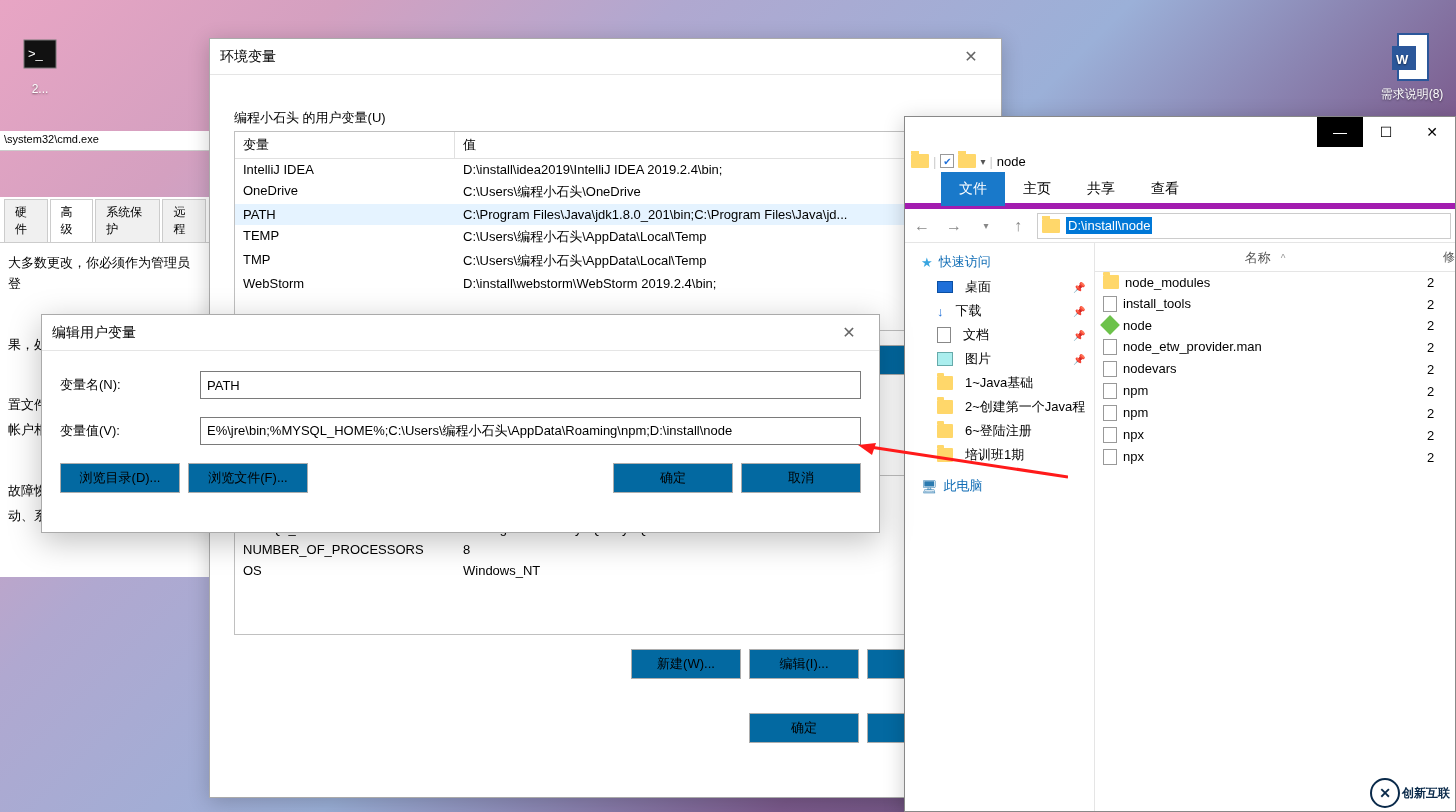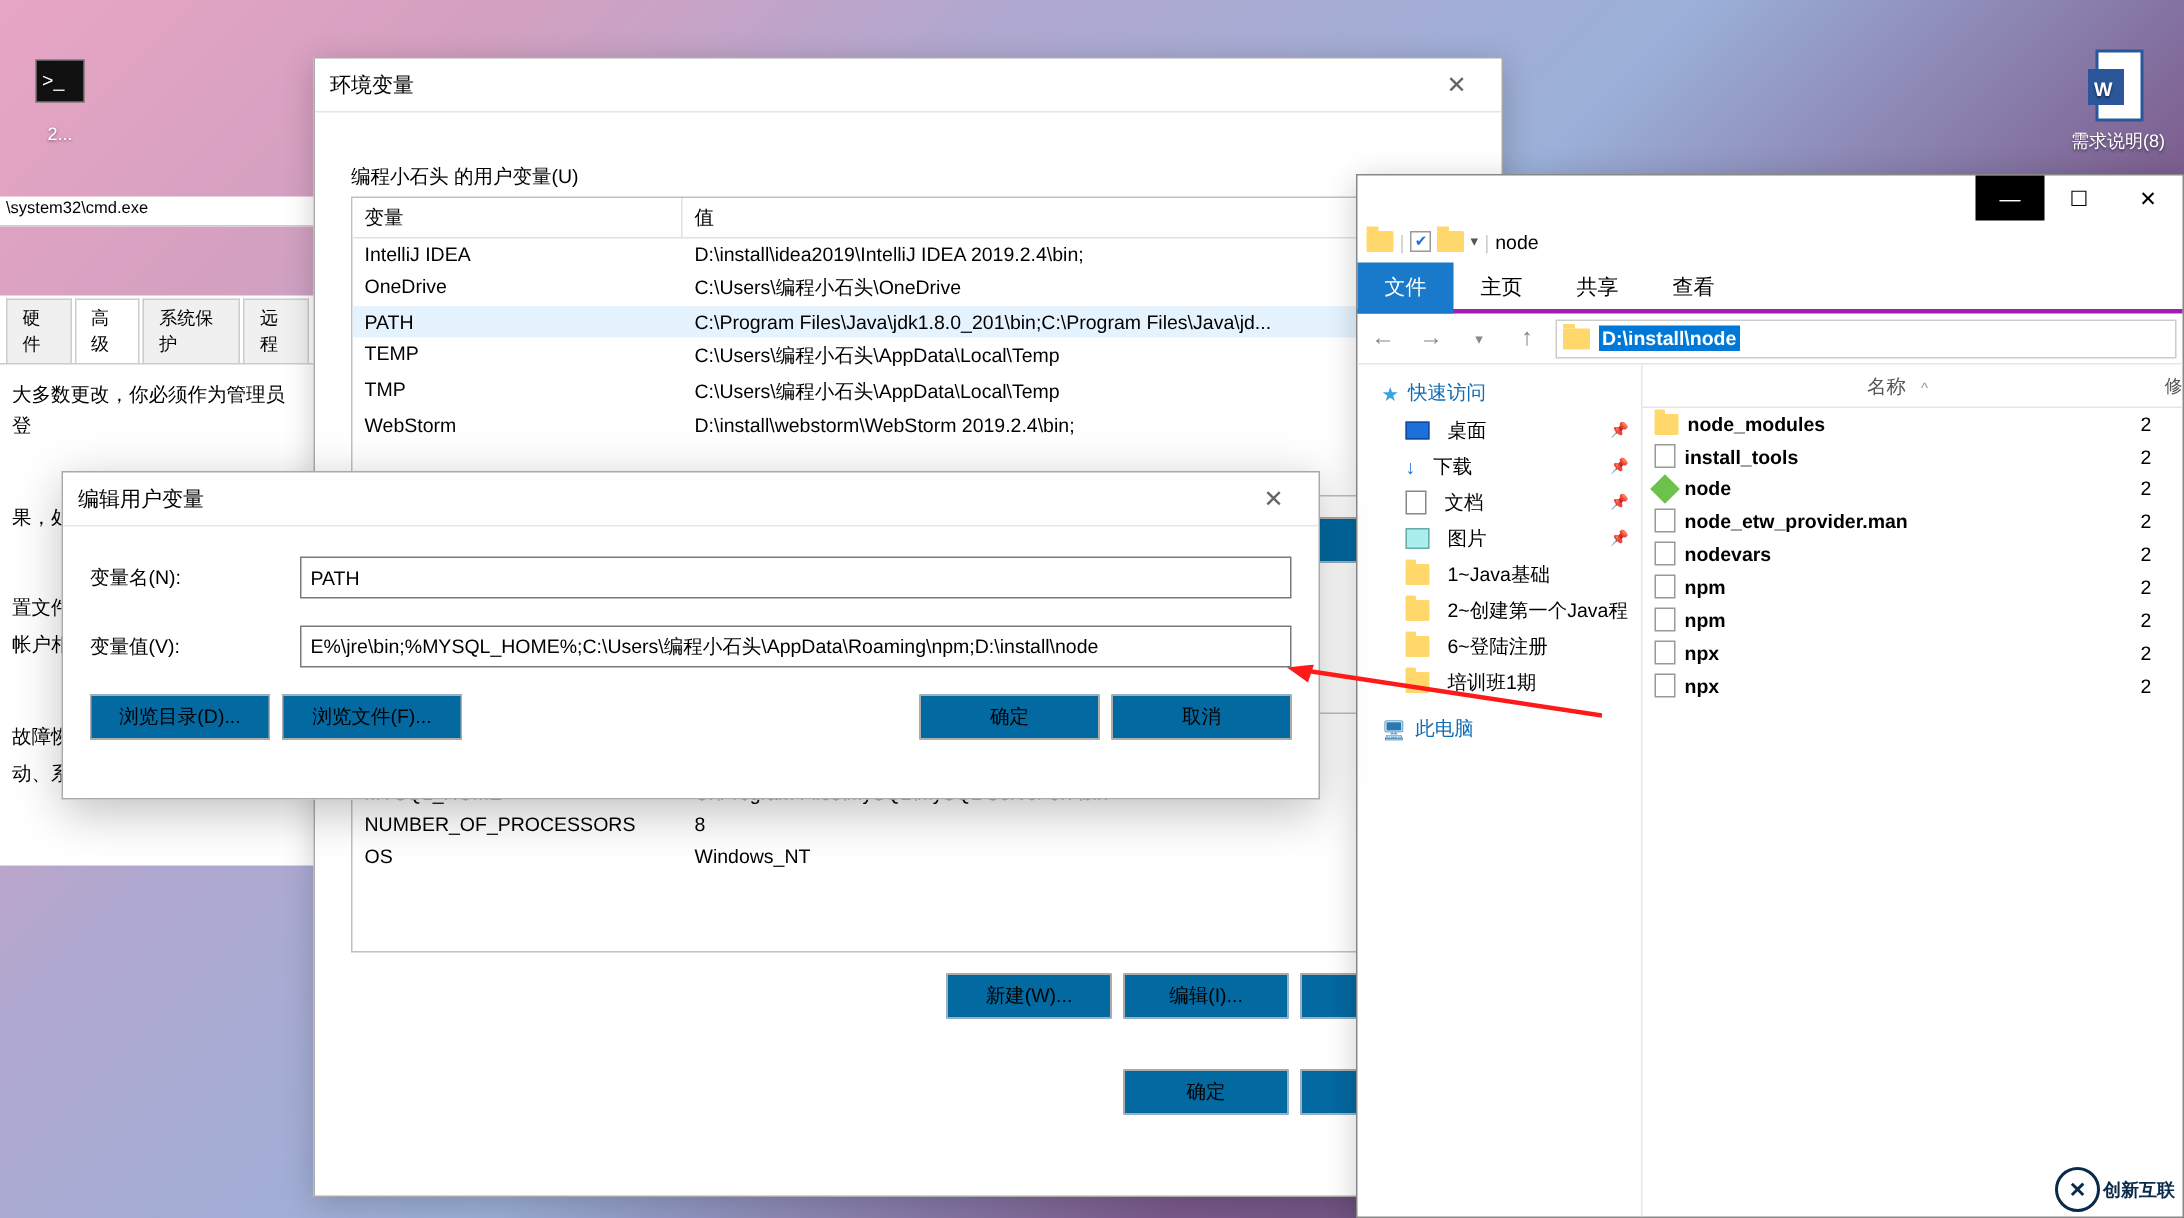--- a/index.html
+++ b/index.html
@@ -53,39 +53,39 @@
 .editdlg .win-btn { min-width:120px; }
 
 
 .explorer { position:absolute; left:904px; top:116px; width:552px; height:696px; background:#fff; border:1px solid #888; box-shadow:0 4px 20px rgba(0,0,0,.2); z-index:2; }
 .explorer .chrome { display:flex; align-items:center; height:30px; }
 .explorer .chrome .left { flex:1; }
 .explorer .chrome .btns { display:flex; }
 .explorer .chrome .btn { width:46px; height:30px; display:flex; align-items:center; justify-content:center; font-size:14px; }
 .explorer .chrome .btn.black { background:#000; color:#fff; }
 .explorer .head { height:28px; display:flex; align-items:center; padding:0 6px; gap:4px; font-size:13px; }
-.explorer .ribbon { display:flex; align-items:flex-start; height:34px; border-bottom:3px solid #a21caf; }
+.explorer .ribbon { display:flex; align-items:center; height:34px; border-bottom:6px solid #a21caf;padding-left:36px; }
 .explorer .ribbon .rtab { padding:8px 18px; font-size:14px; }
 .explorer .ribbon .rtab.file { background:#1979ca; color:#fff; }
 .explorer .nav { display:flex; align-items:center; height:34px; padding:0 4px; gap:6px; border-bottom:1px solid #e5e5e5; }
 .explorer .nav .arrow { width:26px; height:26px; display:flex; align-items:center; justify-content:center; color:#888; font-size:16px; }
 .explorer .addr { flex:1; height:26px; border:1px solid #ccc; display:flex; align-items:center; padding:0 4px; font-size:13px; }
-.explorer .addr .sel { background:#0078d7; color:#fff; padding:1px 2px;font-weight:bold; }
+.explorer .addr .sel { background:#0078d7; color:#fff; padding:1px 2px; }
 .explorer .content { display:flex; height:calc(100% - 126px); }
 .explorer .sidebar { width:190px; padding:6px 0 0 10px; border-right:1px solid #e5e5e5; overflow:hidden; }
 .explorer .sidebar .grp { font-size:13px; color:#0f6cb5; margin:4px 0 4px 6px; display:flex; align-items:center; gap:6px; }
 .explorer .sidebar .item { display:flex; align-items:center; gap:12px; padding:3px 8px 3px 22px; font-size:13px; }
 .explorer .sidebar .item .pin { margin-left:auto; color:#888; font-size:10px; }
 .explorer .filelist { flex:1; overflow:hidden; }
 .explorer .fheader { display:flex; border-bottom:1px solid #e5e5e5; }
 .explorer .fheader .col { padding:6px 8px 4px; font-size:12px; color:#555; text-align:center; }
 .explorer .fheader .col.name { flex:1;}
 .explorer .fheader .col.mod { width:20px;}
 .explorer .frow { display:flex; align-items:center; padding:3px 8px; gap:6px; font-size:13px; }
-.explorer .frow .name { flex:1; display:flex; align-items:flex-end; gap:6px;font-weight:bold; }
+.explorer .frow .name { flex:1; display:flex; align-items:flex-start; gap:6px; }
 .explorer .frow .mod { width:20px; }
 .icon-folder { width:16px; height:14px; background:#ffd76a; border-radius:1px; display:inline-block; position:relative; }
 .icon-folder::before { content:''; position:absolute; top:-3px; left:0; width:7px; height:3px; background:#ffd76a; border-radius:1px 1px 0 0; }
 .icon-file { width:14px; height:16px; border:1px solid #999; background:#fff; display:inline-block; }
 .icon-node { width:14px; height:14px; background:#6cc24a; transform:rotate(45deg); display:inline-block; }
 .icon-pin { color:#5b5b5b; }
 .icon-desktop { width:16px;height:12px;background:#1e6fd9;border:1px solid #0a4fa3;display:inline-block; }
 .icon-dl { color:#1e6fd9; font-weight:bold; }
 .icon-doc { width:14px;height:16px;border:1px solid #888;background:#fff;display:inline-block; }
 .icon-pic { width:16px;height:14px;border:1px solid #6aa;background:#aee;display:inline-block; }

